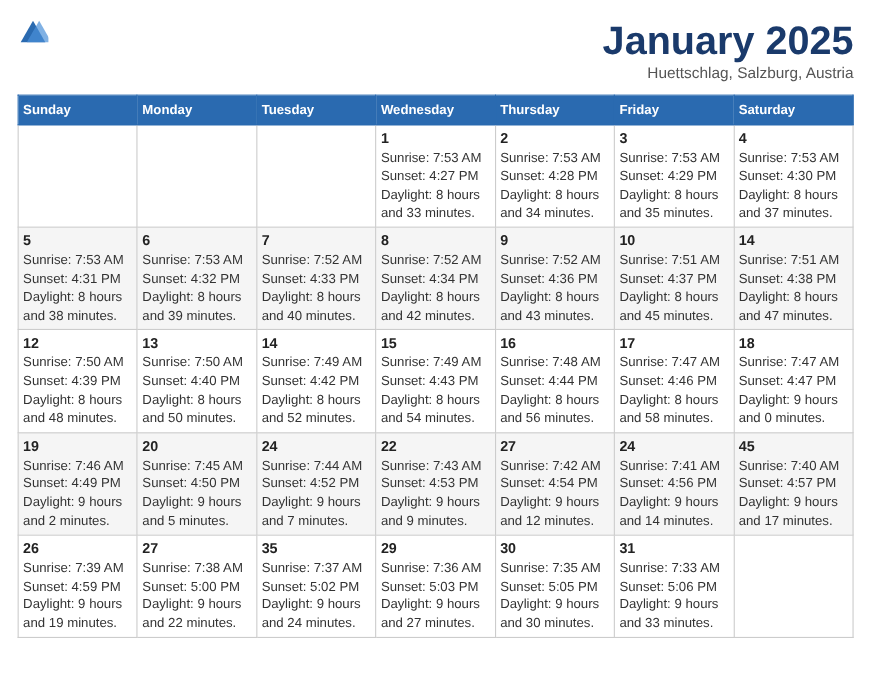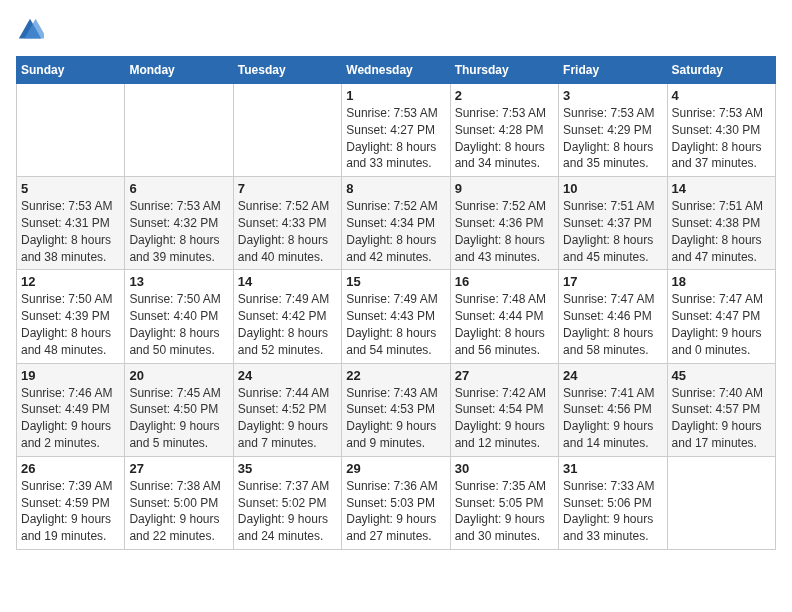--- a/index.html
+++ b/index.html
@@ -92,20 +92,22 @@
 <body>
 
 <div class="header">
   <div class="logo">
     <svg class="logo-icon" viewBox="0 0 40 40">
       <polygon points="20,4 36,32 4,32" fill="#2a6ab0"></polygon>
       <polygon points="28,4 44,32 12,32" fill="#4a90d9" opacity="0.7"></polygon>
     </svg>
   </div>
   <div class="title-block">
+    <div class="month-title">January 2025</div>
+    <div class="subtitle">Huettschlag, Salzburg, Austria</div>
   </div>
 </div>
 
 <table class="calendar">
   <thead>
     <tr>
         <th>Sunday</th>
         <th>Monday</th>
         <th>Tuesday</th>
         <th>Wednesday</th>

